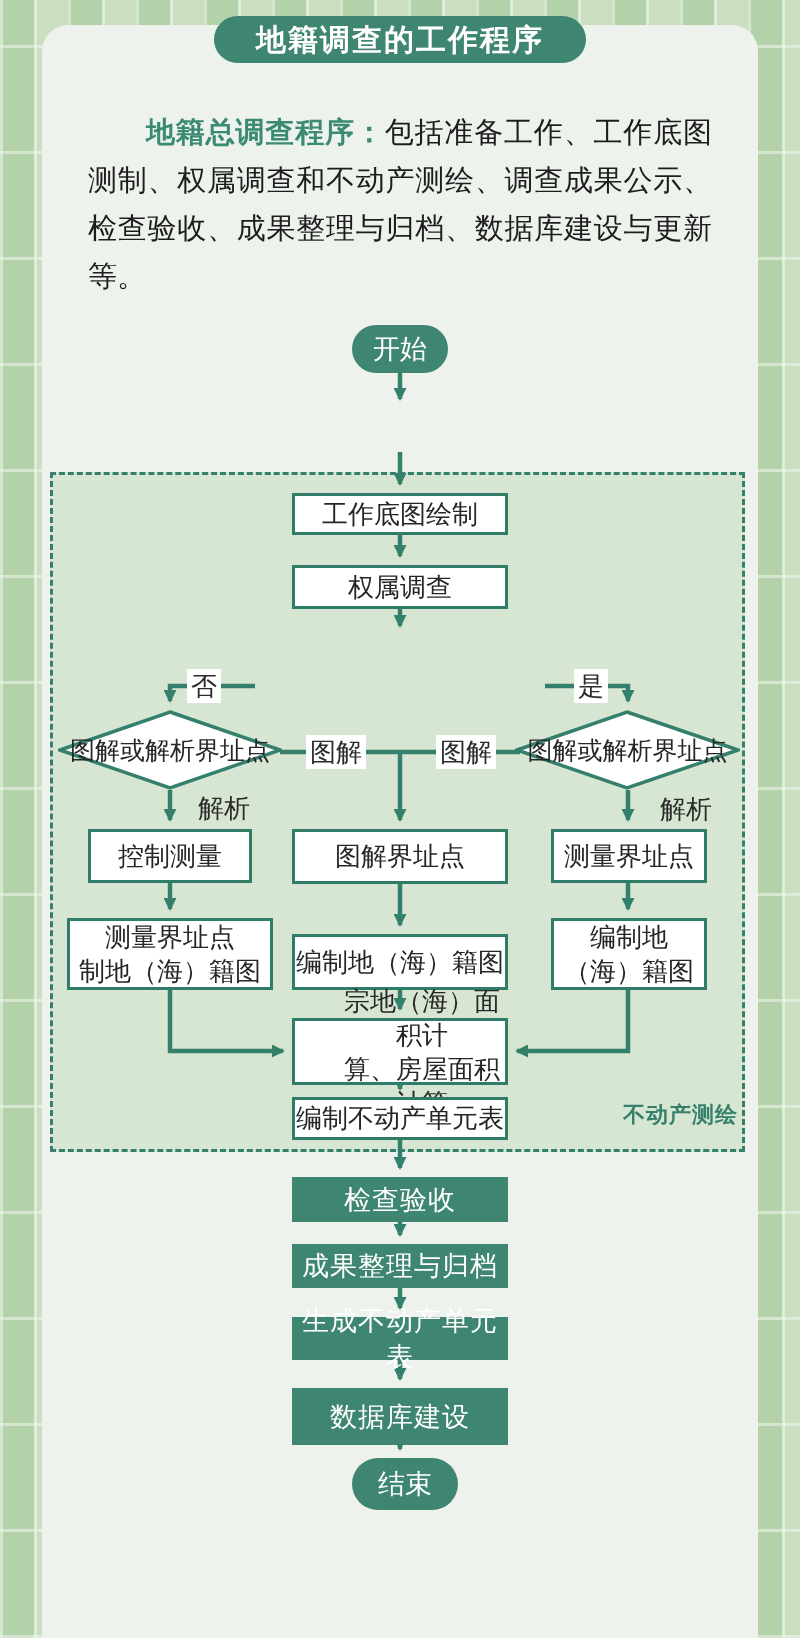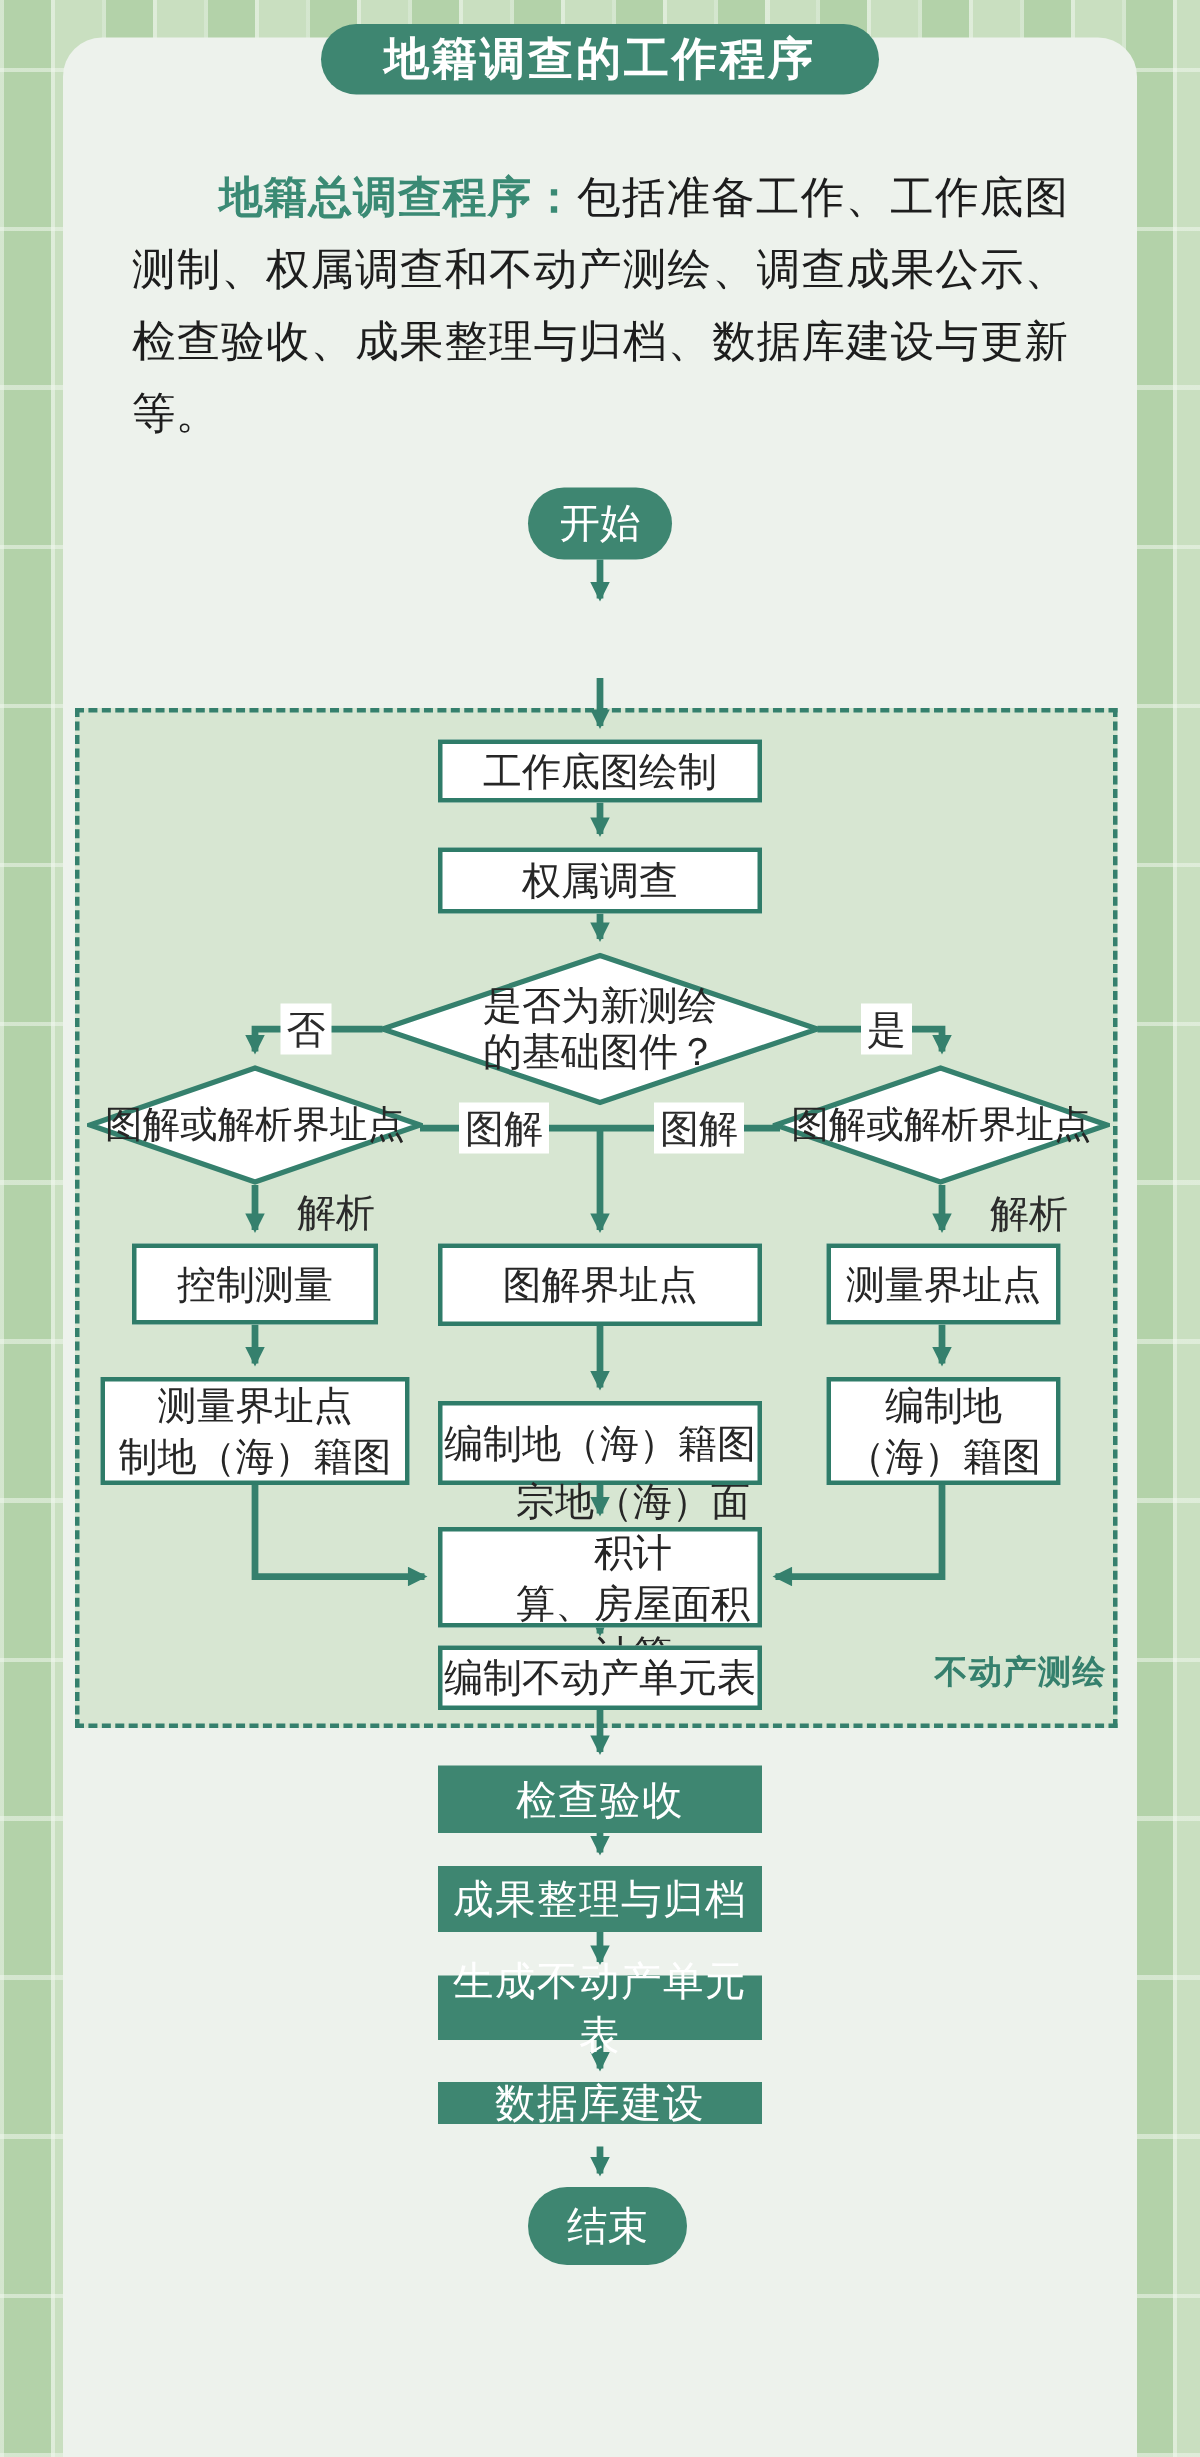--- a/index.html
+++ b/index.html
@@ -90,27 +90,20 @@
     </g>
   </svg>
 
   <div class="node pill" style="left:352px;top:325px;width:96px;height:48px;">开始</div>
 
 
   <div class="node white-box" style="left:292px;top:493px;width:216px;height:42px;">工作底图绘制</div>
 
   <div class="node white-box" style="left:292px;top:565px;width:216px;height:44px;">权属调查</div>
 
-  <div class="diamond" style="left:253px;top:635px;width:294px;height:102px;">
-    <svg width="294" height="102">
-      <polygon points="147,2 292,51 147,100 2,51"></polygon>
-    </svg>
-    <span class="diamond-label" style="font-size:26px;">是否为新测绘
-的基础图件？</span>
-  </div>
 
   <div class="diamond" style="left:58px;top:710px;width:224px;height:80px;">
     <svg width="224" height="80">
       <polygon points="112,2 222,40 112,78 2,40"></polygon>
     </svg>
     <span class="diamond-label">图解或解析界址点</span>
   </div>
 
   <div class="diamond" style="left:515px;top:710px;width:225px;height:80px;">
     <svg width="225" height="80">
@@ -137,17 +130,17 @@
   <div class="node white-box multiline" style="left:551px;top:918px;width:156px;height:72px;">编制地
 （海）籍图</div>
 
   <div class="node white-box multiline" style="left:292px;top:1018px;width:216px;height:67px;padding-left:44px;">宗地（海）面积计
 算、房屋面积计算</div>
   <div class="node white-box" style="left:292px;top:1097px;width:216px;height:43px;">编制不动产单元表</div>
 
   <div class="node green-box" style="left:292px;top:1177px;width:216px;height:45px;">检查验收</div>
   <div class="node green-box" style="left:292px;top:1244px;width:216px;height:44px;">成果整理与归档</div>
   <div class="node green-box" style="left:292px;top:1317px;width:216px;height:43px;">生成不动产单元表</div>
-  <div class="node green-box" style="left:292px;top:1388px;width:216px;height:28px;">数据库建设</div>
+  <div class="node green-box" style="left:292px;top:1388px;width:216px;height:57px;">数据库建设</div>
 
   <div class="node pill" style="left:352px;top:1458px;width:106px;height:52px;">结束</div>
 
 </div>
 
 </body></html>

